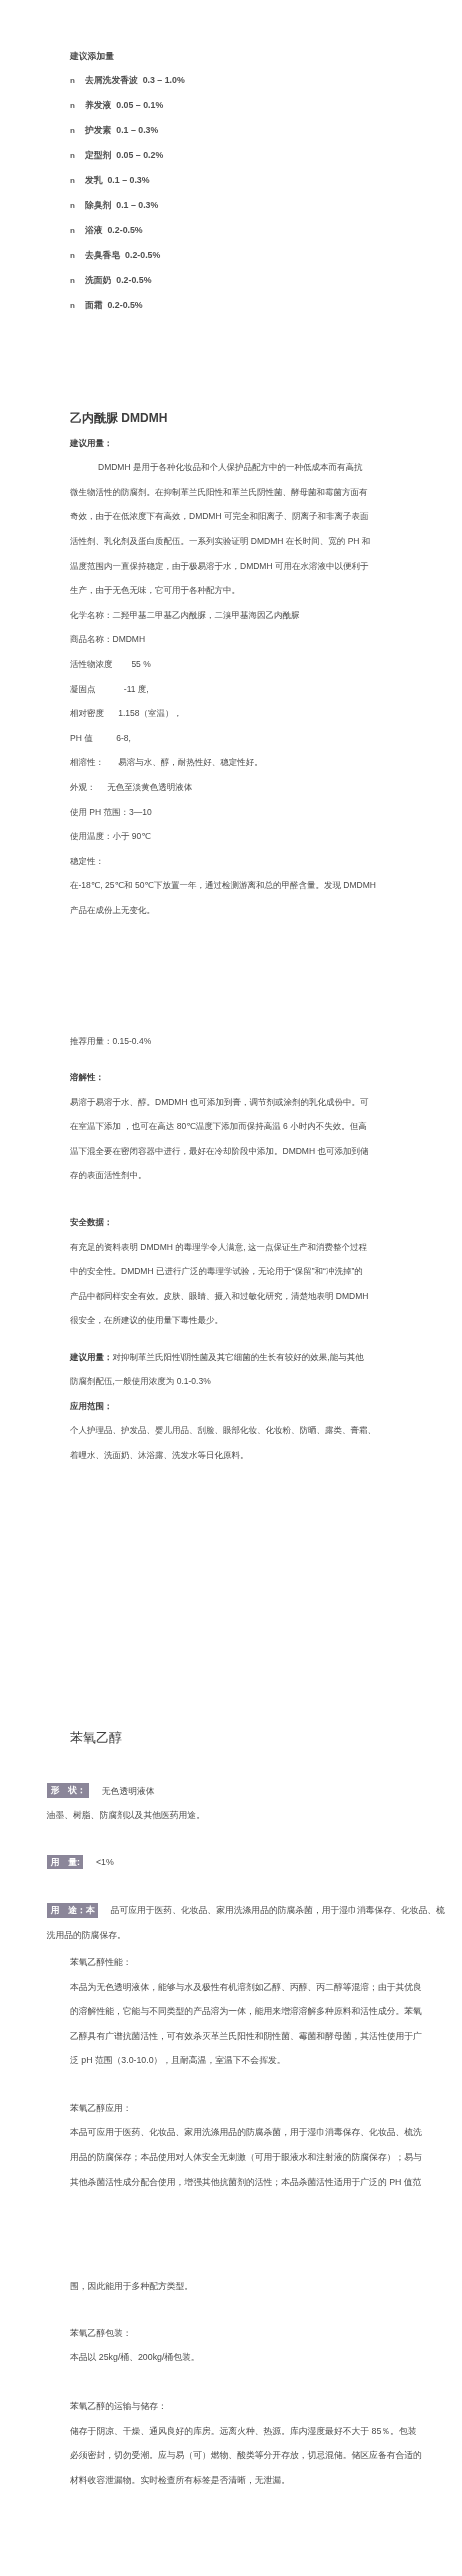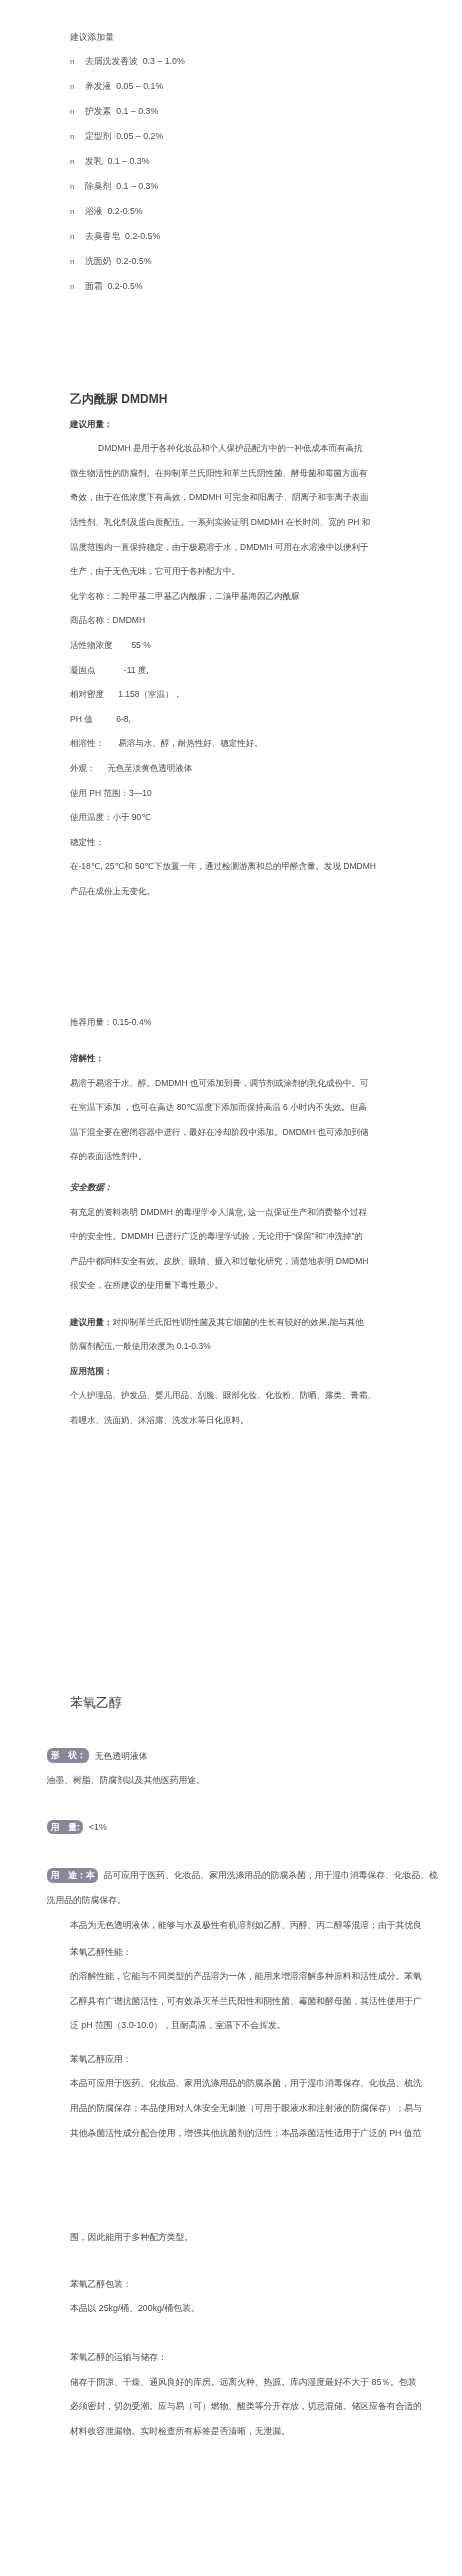--- a/index.html
+++ b/index.html
@@ -7,56 +7,56 @@
     width: 462px;
     min-height: 2576px;
     background: #ffffff;
     overflow: hidden;
     font-family: "Liberation Sans", "DejaVu Sans", sans-serif;
     color: #4a4a4a;
   }
   .doc { position: relative; width: 462px; }
 
   
-  .additives { padding: 25px 0 0 70px; }
+  .additives { padding: 44px 0 0 70px; font-weight: bold; }
   .additives .line { font-size: 8.8px; line-height: 24px; white-space: pre; color: #4f4f4f; }
   .bullet { display: inline-block; width: 15px; font-size: 8px; color: #5a5a5a; }
 
   
   .dmdmh { padding: 0 23.4px 0 70px; }
   .title1 {
     margin: 88px 0 0 0; font-size: 12px; font-weight: bold; color: #3d3d3d;
     text-align: left; line-height: 24.6px; white-space: pre;
   }
   .line { font-size: 8.5px; line-height: 24.6px; white-space: pre; color: #4a4a4a; }
   .bold { font-weight: bold; color: #3f3f3f; }
   .indent { text-indent: 28px; }
   .mt4   { margin-top: 2.3px; }
-  .mt12  { margin-top: 6px; font-style: italic; }
+  .mt12  { margin-top: 22px; }
   .mt16  { margin-top: 9.4px; }
   .mt19  { margin-top: 11px; }
   .mt20  { margin-top: 11.7px; }
   .mt38  { margin-top: 22px; }
-  .mt39  { margin-top: 9px; }
+  .mt39  { margin-top: 23px; }
   .mt41  { margin-top: 24px; }
   .mt43  { margin-top: 25px; }
   .mt46  { margin-top: 27px; }
   .mt136 { margin-top: 80px; }
   .mt183 { margin-top: 107px; }
 
   
   .phenoxy { padding: 0 11.7px 35px 70px; }
   .title2 {
     margin: 255px 0 0 0; font-size: 13px; font-weight: 400; color: #3f3f3f;
     text-align: left; line-height: 29px; white-space: pre;
   }
   .lrow { margin-left: -23.4px; font-size: 8.8px; line-height: 24.6px; white-space: pre; color: #4a4a4a; }
   .hl {
     background: #8b8699; color: #ffffff; font-weight: bold;
-    padding: 2.3px 2.9px 2.3px 4.1px; margin-right: 6px; border-radius: 6px;
+    padding: 2.3px 2.9px 2.3px 4.1px; margin-right: 13px;
   }
   .pline { font-size: 8.8px; line-height: 24.6px; white-space: pre; color: #4a4a4a; }
 </style>
 </head>
 <body>
 
 <div class="doc">
 
   <section class="additives">
     <div class="line">建议添加量</div>
@@ -124,22 +124,22 @@
 
     <div class="lrow mt46"><span class="hl">形　状：</span><span>无色透明液体</span></div>
 
     <div class="lrow">油墨、树脂、防腐剂以及其他医药用途。</div>
 
     <div class="lrow mt38"><span class="hl">用　量:</span><span>&lt;1%</span></div>
 
     <div class="lrow mt41"><span class="hl">用　途：本</span><span>品可应用于医药、化妆品、家用洗涤用品的防腐杀菌，用于湿巾消毒保存、化妆品、梳</span></div>
     <div class="lrow">洗用品的防腐保存。</div>
 
+    <div class="pline mt4">苯氧乙醇性能：</div>
     <div class="pline">本品为无色透明液体，能够与水及极性有机溶剂如乙醇、丙醇、丙二醇等混溶；由于其优良</div>
-    <div class="pline mt4">苯氧乙醇性能：</div>
     <div class="pline">的溶解性能，它能与不同类型的产品溶为一体，能用来增溶溶解多种原料和活性成分。苯氧</div>
     <div class="pline">乙醇具有广谱抗菌活性，可有效杀灭革兰氏阳性和阴性菌、霉菌和酵母菌，其活性使用于广</div>
     <div class="pline">泛 pH 范围（3.0-10.0），且耐高温，室温下不会挥发。</div>
 
     <div class="pline mt39">苯氧乙醇应用：</div>
     <div class="pline">本品可应用于医药、化妆品、家用洗涤用品的防腐杀菌，用于湿巾消毒保存、化妆品、梳洗</div>
     <div class="pline">用品的防腐保存；本品使用对人体安全无刺激（可用于眼液水和注射液的防腐保存）；易与</div>
     <div class="pline">其他杀菌活性成分配合使用，增强其他抗菌剂的活性；本品杀菌活性适用于广泛的 PH 值范</div>
     <div class="pline mt136">围，因此能用于多种配方类型。</div>
 

